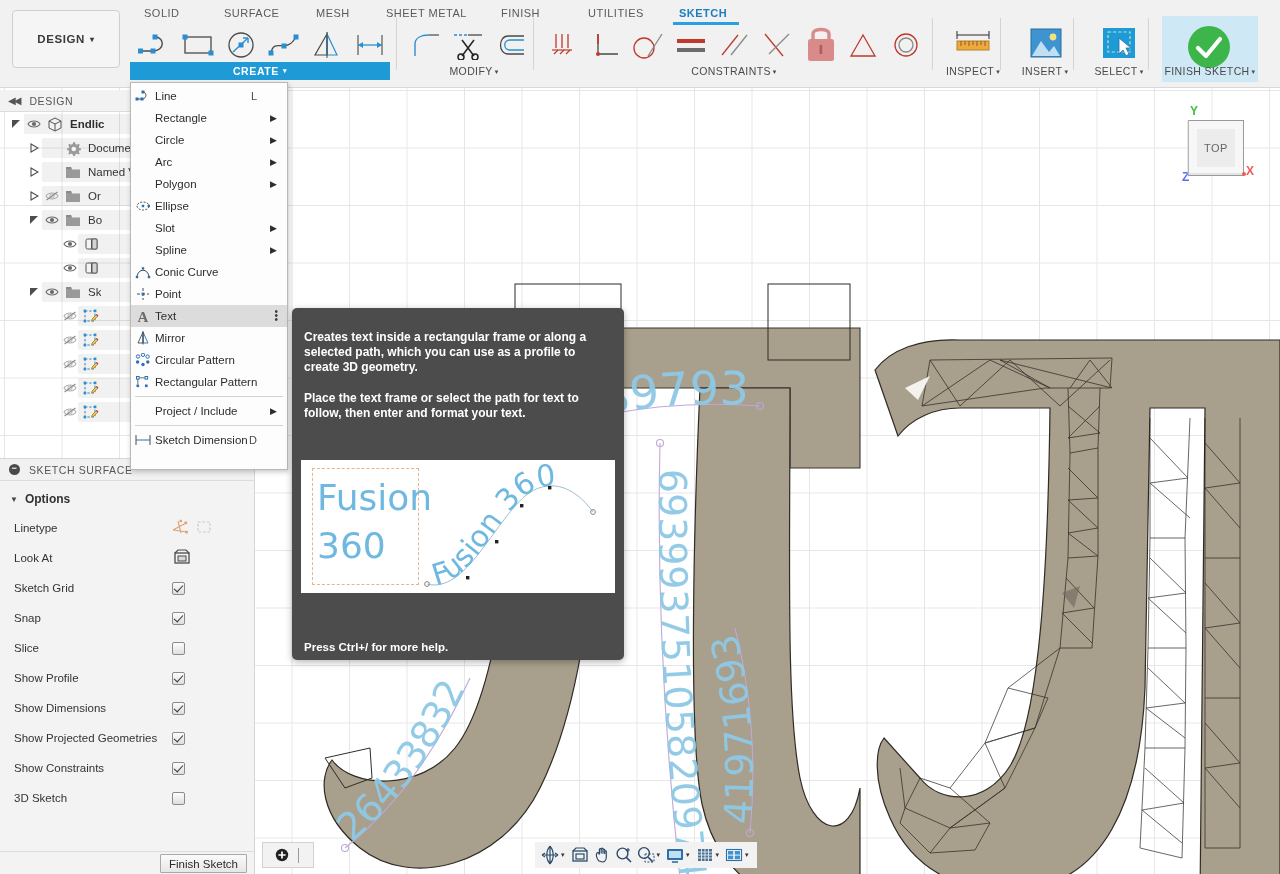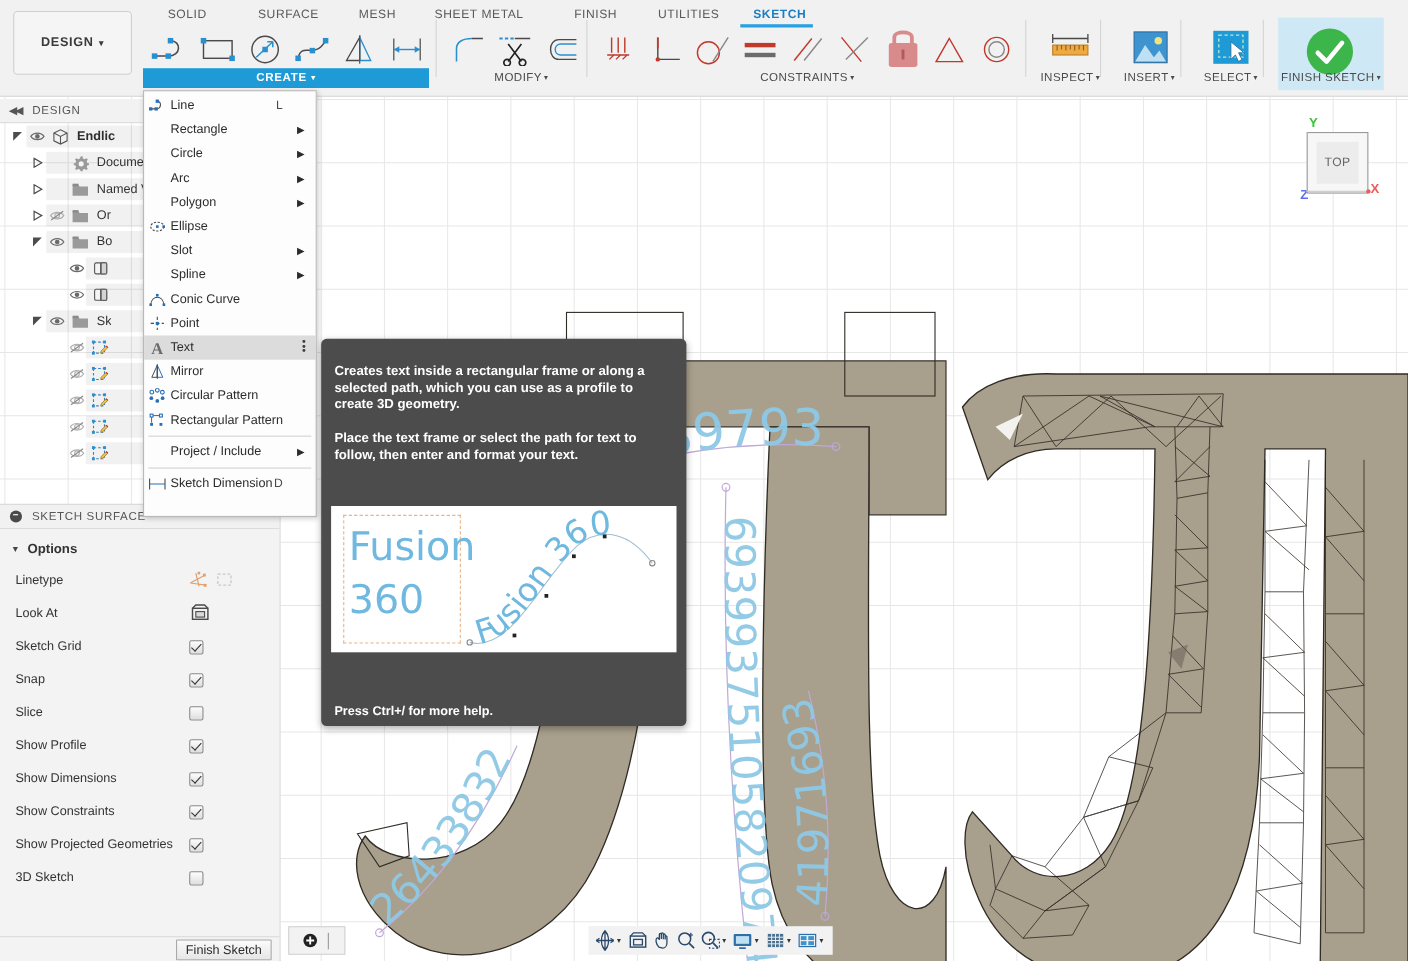--- a/index.html
+++ b/index.html
@@ -33,21 +33,21 @@
     position: absolute; left: 12px; top: 10px; width: 108px; height: 58px;
     border: 1px solid #cfcfcf; border-radius: 4px; background: #f5f5f5;
     display: flex; align-items: center; justify-content: center;
     font-size: 11.5px; letter-spacing: .6px; color: #3a3a3a; font-weight: bold;
   }
   .design-btn .caret { margin-left: 5px; font-size: 8px; }
 
   .wstabs { position: absolute; left: 130px; top: 0px; height: 24px; }
   .wstab {
     position: absolute; top: 3px; height: 22px; line-height: 20px;
-    font-size: 11px; letter-spacing: .5px; color: #5a5a5a; text-align: right;
+    font-size: 11px; letter-spacing: .5px; color: #5a5a5a; text-align: left;
     padding: 0 6px; white-space: nowrap;
   }
   .wstab.active { color: #1a7fc1; font-weight: bold; border-bottom: 3px solid #2aa0e0; }
 
   .tool { position: absolute; top: 26px; width: 44px; height: 38px; display: flex; align-items: center; justify-content: center; }
   .toolbig { position: absolute; top: 22px; width: 48px; height: 42px; display: flex; align-items: center; justify-content: center; }
   .grplabel {
     position: absolute; top: 65px; font-size: 10.5px; color: #4a4a4a;
     letter-spacing: .4px; white-space: nowrap; text-align: center;
   }
@@ -820,25 +820,25 @@
           </div>
           <div class="optrow">
             <span class="oplabel">Show Profile</span>
             <span class="chk on"></span>
           </div>
           <div class="optrow">
             <span class="oplabel">Show Dimensions</span>
             <span class="chk on"></span>
           </div>
           <div class="optrow">
-            <span class="oplabel">Show Constraints</span>
+            <span class="oplabel">Show Projected Geometries</span>
             <span class="chk on"></span>
           </div>
           <div class="optrow">
-            <span class="oplabel">Show Projected Geometries</span>
+            <span class="oplabel">Show Constraints</span>
             <span class="chk on"></span>
           </div>
           <div class="optrow">
             <span class="oplabel">3D Sketch</span>
             <span class="chk"></span>
           </div>
         </div>
     </div>
     <div class="palette-foot">
       <div class="finishbtn">Finish Sketch</div>

